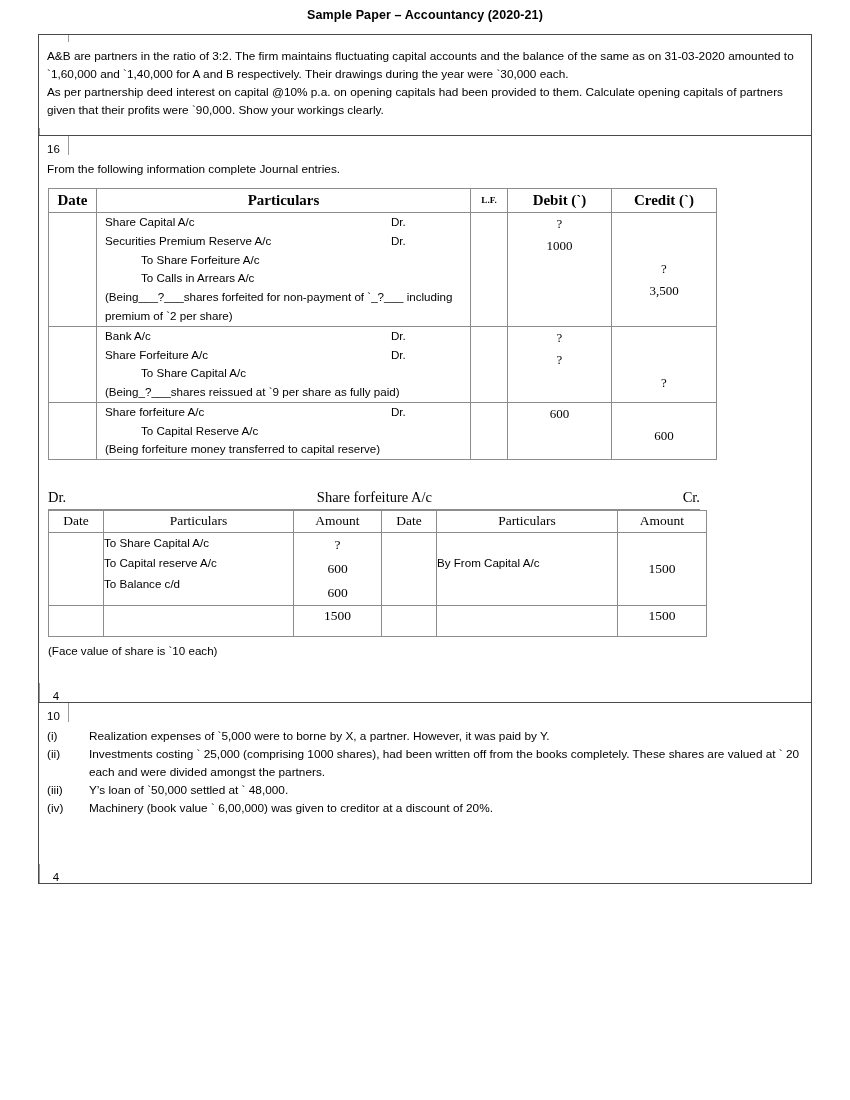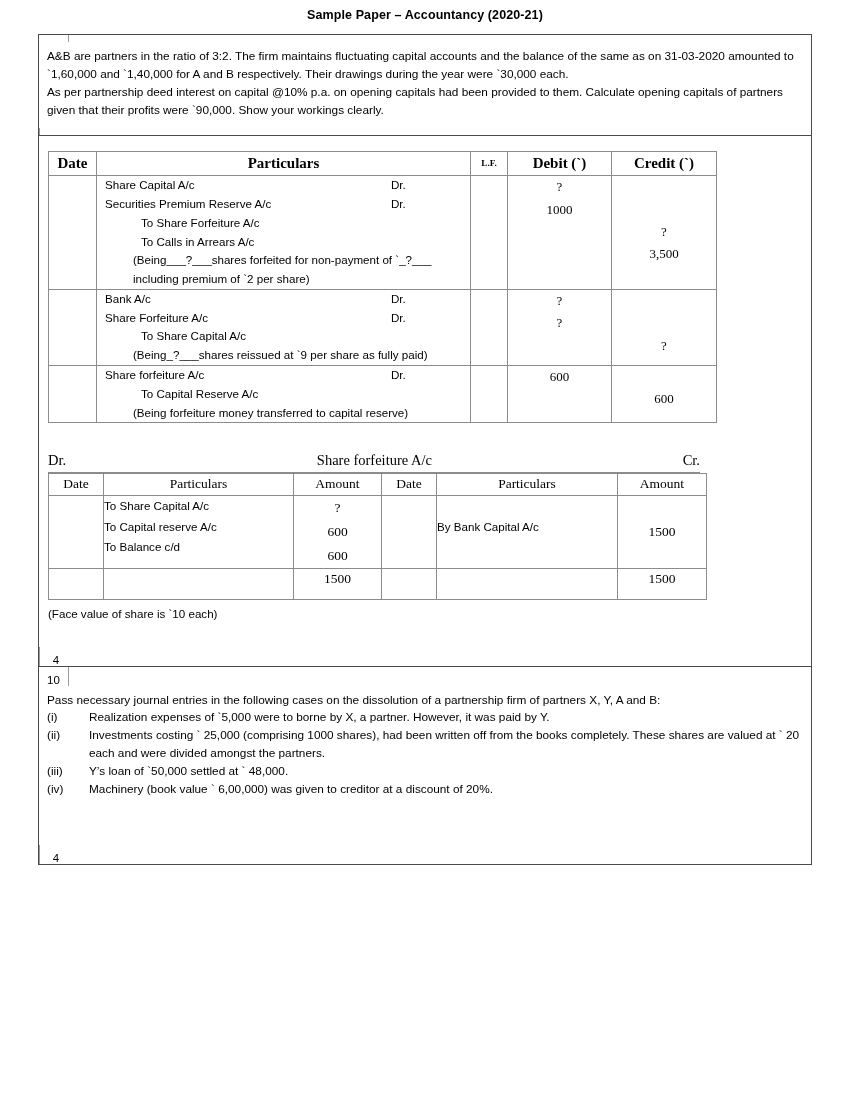--- a/index.html
+++ b/index.html
@@ -122,21 +122,20 @@
   .j-line .dr {
     display: inline-block;
     position: absolute;
     left: 294px;
   }
   .j-part-cell { position: relative; }
   .j-narr {
     display: block;
     padding-left: 8px;
     line-height: 1.62;
-    margin-left: 28px;
   }
   .amt {
     font-family: "Liberation Serif", serif;
     font-size: 13px;
     text-align: center;
     padding: 5px 0 0 0;
     line-height: 1.72;
   }
   .amt .sp { display: block; height: 1.72em; }
   .amt .v  { display: block; }
@@ -223,22 +222,24 @@
   <div class="qrow">
     <div class="qnum"></div>
     <div class="qbody">
       <p class="qtext">A&amp;B are partners in the ratio of 3:2. The firm maintains fluctuating capital accounts and the balance of the same as on 31-03-2020 amounted to `1,60,000 and `1,40,000 for A and B respectively. Their drawings during the year were `30,000 each.</p>
       <p class="qtext">As per partnership deed interest on capital @10% p.a. on opening capitals had been provided to them. Calculate opening capitals of partners given that their profits were `90,000. Show your workings clearly.</p>
     </div>
     <div class="qmarks"></div>
   </div>
 
   <div class="qrow">
+    <div class="qnum">16</div>
     <div class="qbody">
 
+      <p class="qtext">From the following information complete Journal entries.</p>
 
       <table class="acct journal">
         <thead>
           <tr>
             <th class="c-date" style="width:43px">Date</th>
             <th class="c-part" style="width:369px">Particulars</th>
             <th class="c-lf lf" style="width:32px">L.F.</th>
             <th class="c-debit" style="width:99px">Debit (`)</th>
             <th class="c-credit" style="width:100px">Credit (`)</th>
           </tr>
@@ -334,21 +335,21 @@
                   <div>To Balance c/d</div>
                 </td>
                 <td class="l-amt l-amts">
                   <span>?</span>
                   <span>600</span>
                   <span>600</span>
                 </td>
                 <td class="r-date"></td>
                 <td class="r-part l-mid">
                   <span class="pad">&nbsp;</span>
-                  <div>By Bank Capital A/c</div>
+                  <div>By From Capital A/c</div>
                 </td>
                 <td class="r-amt l-amts">
                   <span>&nbsp;</span>
                   <span>1500</span>
                 </td>
               </tr>
               <tr>
                 <td class="l-date tot-blank">&nbsp;</td>
                 <td class="l-part">&nbsp;</td>
                 <td class="l-amt tot-cell">1500</td>
@@ -363,21 +364,20 @@
         <div class="bottom-gap"></div>
       </div>
 
     </div>
     <div class="qmarks">4</div>
   </div>
 
   <div class="qrow">
     <div class="qnum">10</div>
     <div class="qbody">
-      <p class="qtext">Pass necessary journal entries in the following cases on the dissolution of a partnership firm of partners X, Y, A and B:</p>
       <div id="q17-items">
           <div class="itemrow">
             <span class="lbl">(i)</span>
             <span class="txt">Realization expenses of `5,000 were to borne by X, a partner. However, it was paid by Y.</span>
           </div>
           <div class="itemrow">
             <span class="lbl">(ii)</span>
             <span class="txt">Investments costing ` 25,000 (comprising 1000 shares), had been written off from the books completely. These shares are valued at ` 20 each and were divided amongst the partners.</span>
           </div>
           <div class="itemrow">

